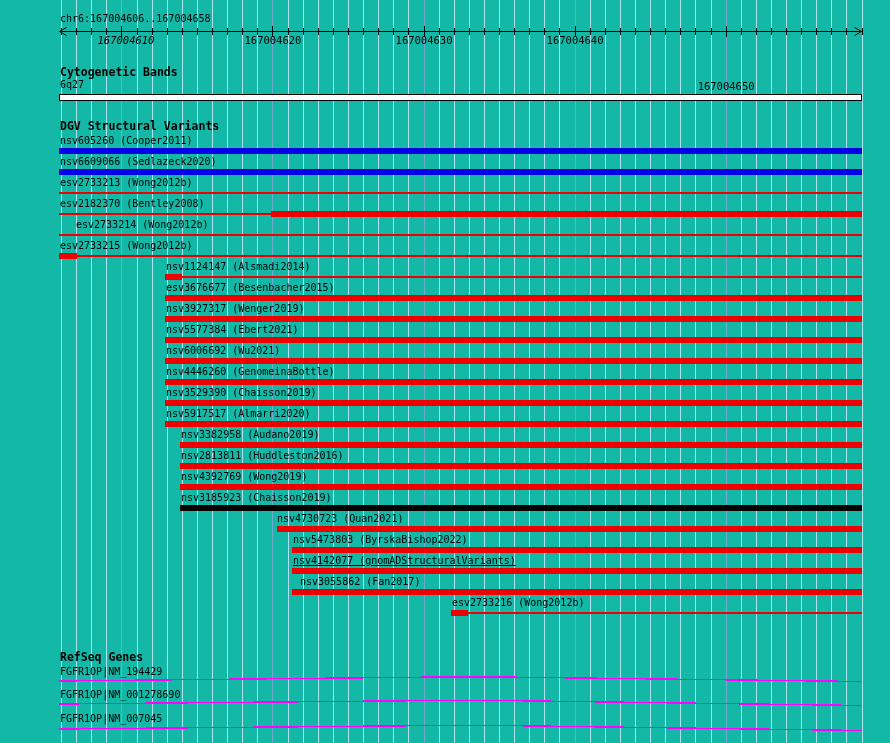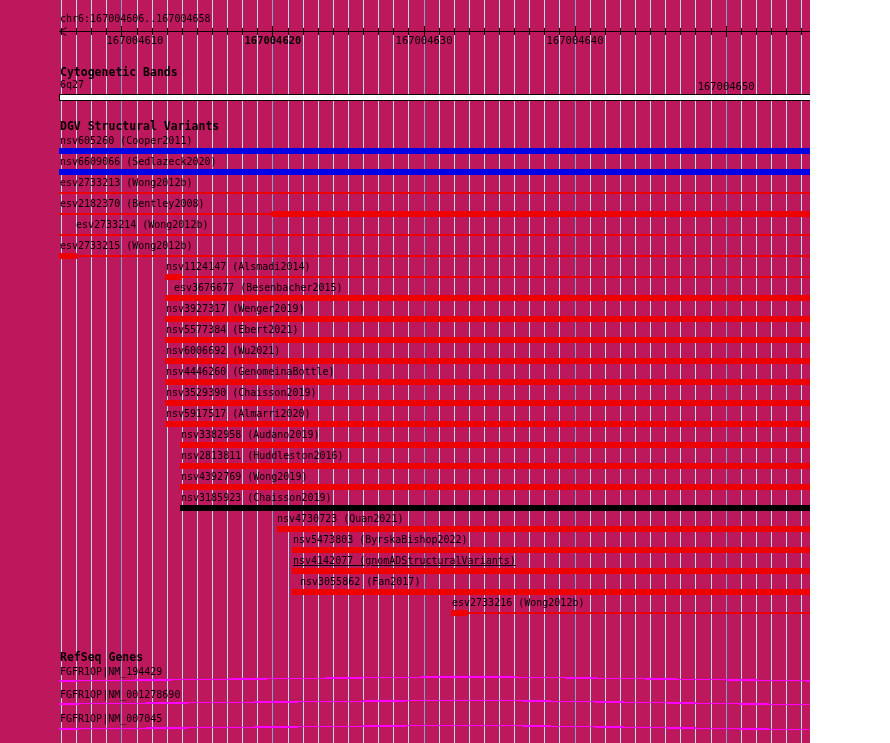--- a/index.html
+++ b/index.html
@@ -1,17 +1,17 @@
 <!DOCTYPE html>
 <html><head>
 <meta charset="utf-8">
 <style>
   html,body{margin:0;padding:0;background:#ffffff;}
   #canvas{
-    position:relative;width:810px;height:743px;background:#be185d;
+    position:relative;width:890px;height:743px;background:#14b8a6;
     font-family:"DejaVu Sans Mono", monospace;color:#000;overflow:hidden;
   }
   #layer-svg{position:absolute;left:0;top:0;}
   .lbl{position:absolute;white-space:pre;font-size:10px;line-height:11px;}
   .ticklbl{position:absolute;white-space:pre;font-size:10.5px;line-height:11px;width:80px;text-align:center;}
   .title{position:absolute;white-space:pre;font-weight:bold;font-size:11.5px;line-height:13px;letter-spacing:0;}
   .bar{position:absolute;}
   .band-box{position:absolute;border:1px solid #000;box-sizing:border-box;}
 </style>
 </head>
@@ -130,22 +130,22 @@
       <line x1="831.855" y1="28" x2="831.855" y2="34.5" stroke="#000000" stroke-width="1" shape-rendering="crispEdges"></line>
       <line x1="846.96" y1="28" x2="846.96" y2="34.5" stroke="#000000" stroke-width="1" shape-rendering="crispEdges"></line>
       <line x1="862.065" y1="28" x2="862.065" y2="34.5" stroke="#000000" stroke-width="1" shape-rendering="crispEdges"></line>
       <polyline points="59,681 440,677 500,677 862,681.5" fill="none" stroke="#ff00ff" stroke-width="1.4" shape-rendering="crispEdges"></polyline>
       <polyline points="59,704 440,700.5 500,700.5 862,705.5" fill="none" stroke="#ff00ff" stroke-width="1.4" shape-rendering="crispEdges"></polyline>
       <polyline points="59,729 440,725.5 500,725.5 862,730.5" fill="none" stroke="#ff00ff" stroke-width="1.4" shape-rendering="crispEdges"></polyline>
     </svg>
 
   <div class="lbl" style="left:60px;top:13px;">chr6:167004606..167004658</div>
   <div id="tick-labels">
-      <div class="ticklbl" style="left:95px;top:35px;">167004610</div>
-      <div class="ticklbl" style="left:232.97000000000003px;top:35px;font-weight:bold;">167004620</div>
+      <div class="ticklbl" style="left:86px;top:35px;font-style:italic;">167004610</div>
+      <div class="ticklbl" style="left:232.97000000000003px;top:35px;">167004620</div>
       <div class="ticklbl" style="left:384.02px;top:35px;">167004630</div>
       <div class="ticklbl" style="left:535.07px;top:35px;">167004640</div>
       <div class="ticklbl" style="left:686.12px;top:35px;margin-top:46px;">167004650</div>
     </div>
 
   <div class="title" style="left:60px;top:66px;">Cytogenetic Bands</div>
   <div class="lbl" style="left:60px;top:79px;">6q27</div>
   <div class="band-box" id="cytoband-box" style="left: 59px; top: 94px; width: 803px; height: 7px; background: rgb(255, 255, 255);"></div>
 
   <div class="title" style="left:60px;top:120px;">DGV Structural Variants</div>
@@ -160,21 +160,21 @@
       <div class="bar" style="left:59px;top:213px;width:212px;height:2px;background:#ee0000;"></div>
       <div class="bar" style="left:271px;top:211px;width:591px;height:6px;background:#ee0000;"></div>
       <div class="lbl" style="left:76px;top:219px;">esv2733214 (Wong2012b)</div>
       <div class="bar" style="left:59px;top:234px;width:803px;height:2px;background:#ee0000;"></div>
       <div class="lbl" style="left:60px;top:240px;">esv2733215 (Wong2012b)</div>
       <div class="bar" style="left:59px;top:253px;width:18px;height:6px;background:#ee0000;"></div>
       <div class="bar" style="left:77px;top:255px;width:785px;height:2px;background:#ee0000;"></div>
       <div class="lbl" style="left:166px;top:261px;">nsv1124147 (Alsmadi2014)</div>
       <div class="bar" style="left:165px;top:274px;width:17px;height:6px;background:#ee0000;"></div>
       <div class="bar" style="left:182px;top:276px;width:680px;height:2px;background:#ee0000;"></div>
-      <div class="lbl" style="left:166px;top:282px;margin-left:8px;">esv3676677 (Besenbacher2015)</div>
+      <div class="lbl" style="left:166px;top:282px;">esv3676677 (Besenbacher2015)</div>
       <div class="bar" style="left:165px;top:295px;width:697px;height:6px;background:#ee0000;"></div>
       <div class="lbl" style="left:166px;top:303px;">nsv3927317 (Wenger2019)</div>
       <div class="bar" style="left:165px;top:316px;width:697px;height:6px;background:#ee0000;"></div>
       <div class="lbl" style="left:166px;top:324px;">nsv5577384 (Ebert2021)</div>
       <div class="bar" style="left:165px;top:337px;width:697px;height:6px;background:#ee0000;"></div>
       <div class="lbl" style="left:166px;top:345px;">nsv6006692 (Wu2021)</div>
       <div class="bar" style="left:165px;top:358px;width:697px;height:6px;background:#ee0000;"></div>
       <div class="lbl" style="left:166px;top:366px;">nsv4446260 (GenomeinaBottle)</div>
       <div class="bar" style="left:165px;top:379px;width:697px;height:6px;background:#ee0000;"></div>
       <div class="lbl" style="left:166px;top:387px;">nsv3529390 (Chaisson2019)</div>

